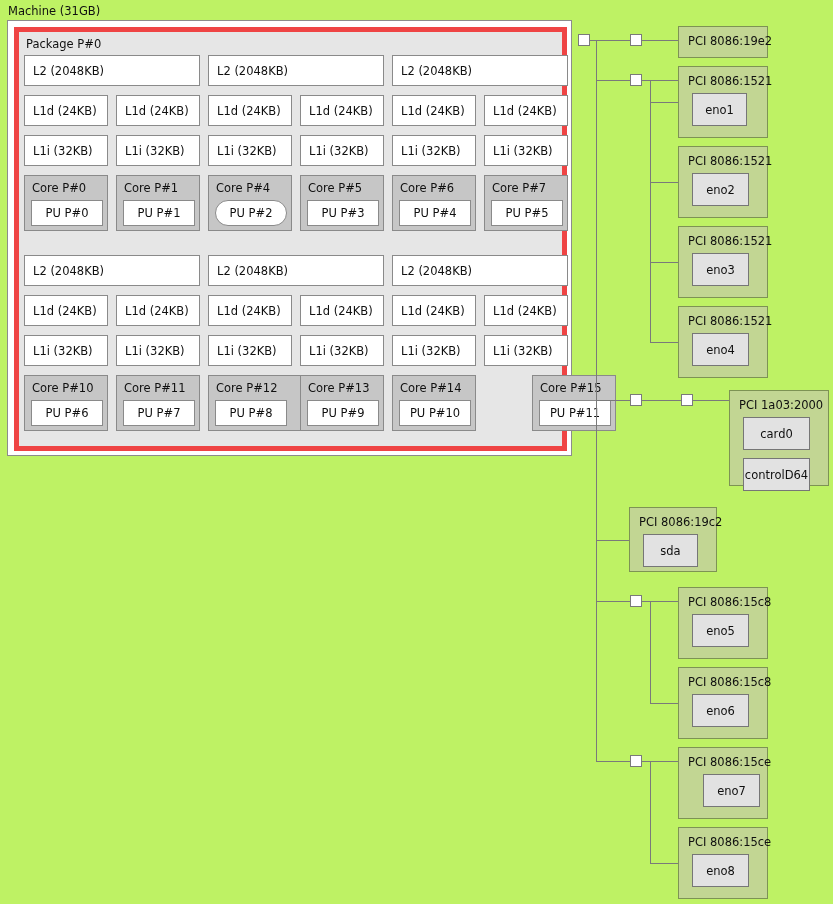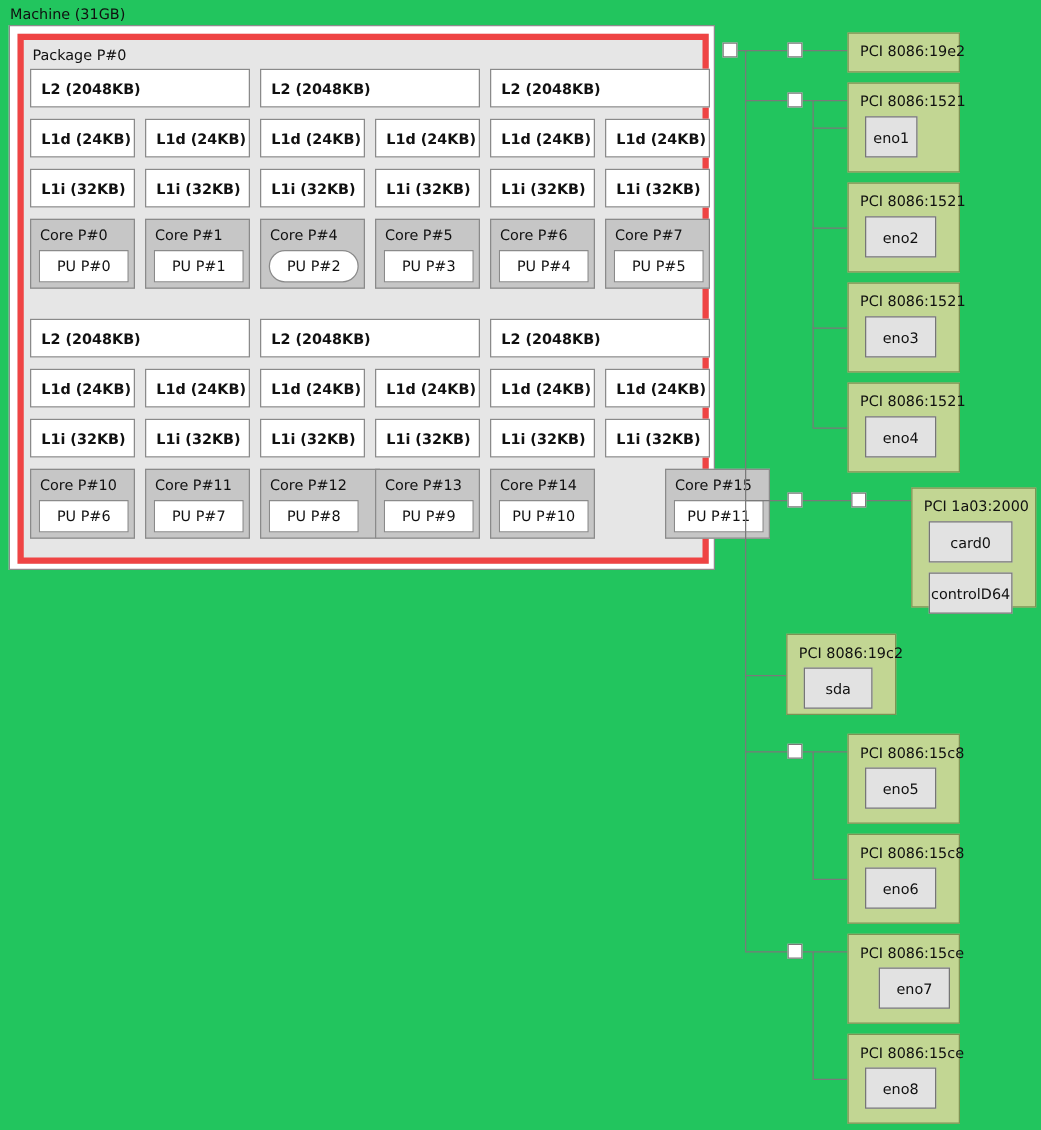--- a/index.html
+++ b/index.html
@@ -6,21 +6,21 @@
   * { box-sizing: border-box; }
   html, body {
     margin: 0; padding: 0;
     background: #ffffff;
     font-family: "DejaVu Sans", "Liberation Sans", sans-serif;
   }
   #root {
     position: relative;
     width: 833px;
     height: 904px;
-    background: #22c55e;
+    background: #bef264;
     overflow: hidden;
   }
 
   
   .box { position: absolute; }
 
   .machine {
     border: 1px solid #8c8c8c;
     background: #ffffff;
   }
@@ -38,21 +38,20 @@
   .package-label {
     position: absolute;
     left: 7px; top: 5px;
     font-size: 11.5px;
     color: #101010;
     white-space: nowrap;
   }
   .cache {
     border: 1px solid #8a8a8a;
     background: #ffffff;
-    font-weight: bold;
   }
   .cache-label {
     position: absolute;
     left: 8px; top: 50%;
     transform: translateY(-50%);
     font-size: 11.5px;
     color: #101010;
     white-space: nowrap;
   }
   .core {
@@ -332,21 +331,21 @@
       <div class="bridge" style="left: 630px; top: 74px;"></div>
       <div class="bridge" style="left: 630px; top: 394px;"></div>
       <div class="bridge" style="left: 681px; top: 394px;"></div>
       <div class="bridge" style="left: 630px; top: 595px;"></div>
       <div class="bridge" style="left: 630px; top: 755px;"></div>
       <div class="box pci" style="left: 678px; top: 26px; width: 90px; height: 32px;">
         <span class="pci-label">PCI 8086:19e2</span>
       </div>
       <div class="box pci" style="left: 678px; top: 66px; width: 90px; height: 72px;">
         <span class="pci-label">PCI 8086:1521</span>
-        <div class="osdev" style="left: 13px; top: 26px; width: 42px; height: 33px;">
+        <div class="osdev" style="left: 13px; top: 26px; width: 55px; height: 33px;">
           <span class="osdev-label">eno1</span>
         </div>
       </div>
       <div class="box pci" style="left: 678px; top: 146px; width: 90px; height: 72px;">
         <span class="pci-label">PCI 8086:1521</span>
         <div class="osdev" style="left: 13px; top: 26px; width: 57px; height: 33px;">
           <span class="osdev-label">eno2</span>
         </div>
       </div>
       <div class="box pci" style="left: 678px; top: 226px; width: 90px; height: 72px;">

